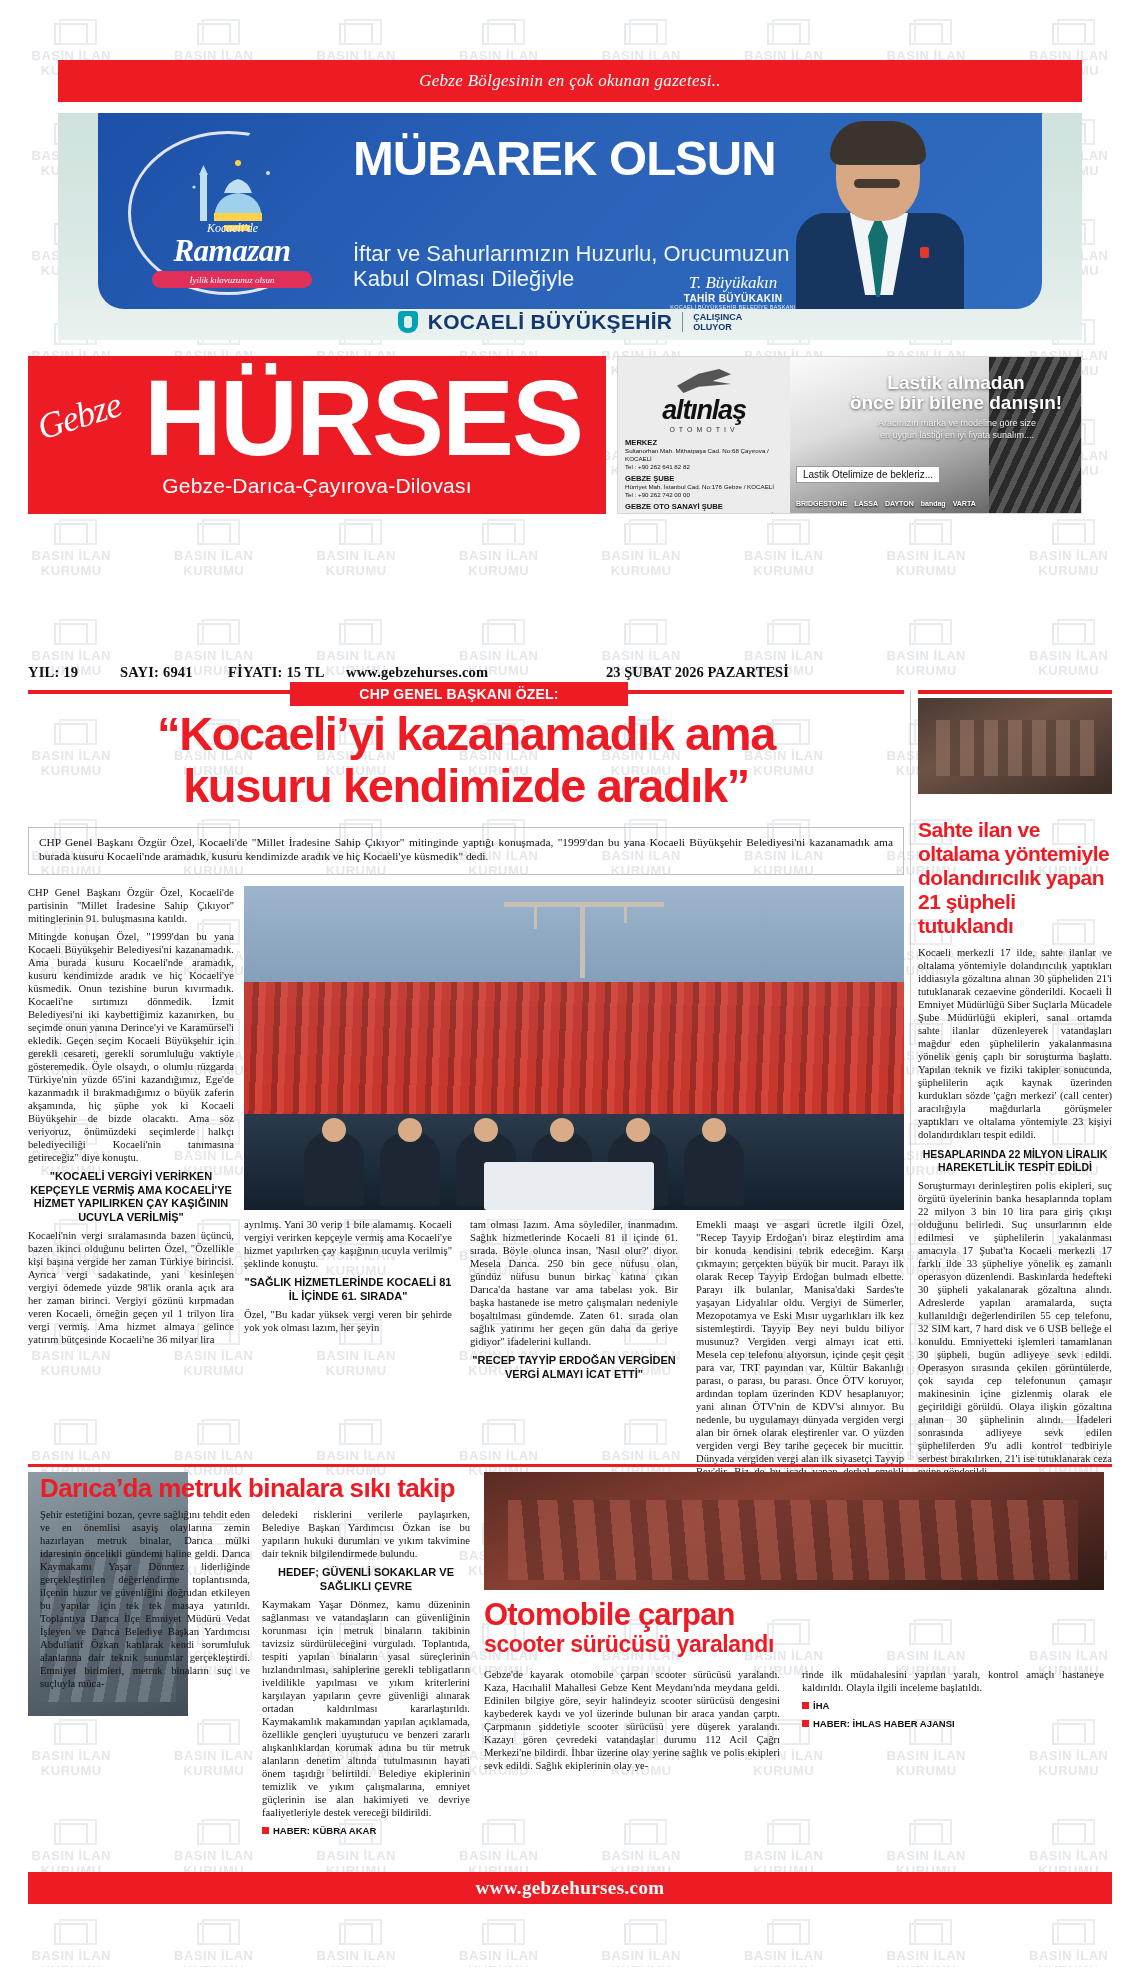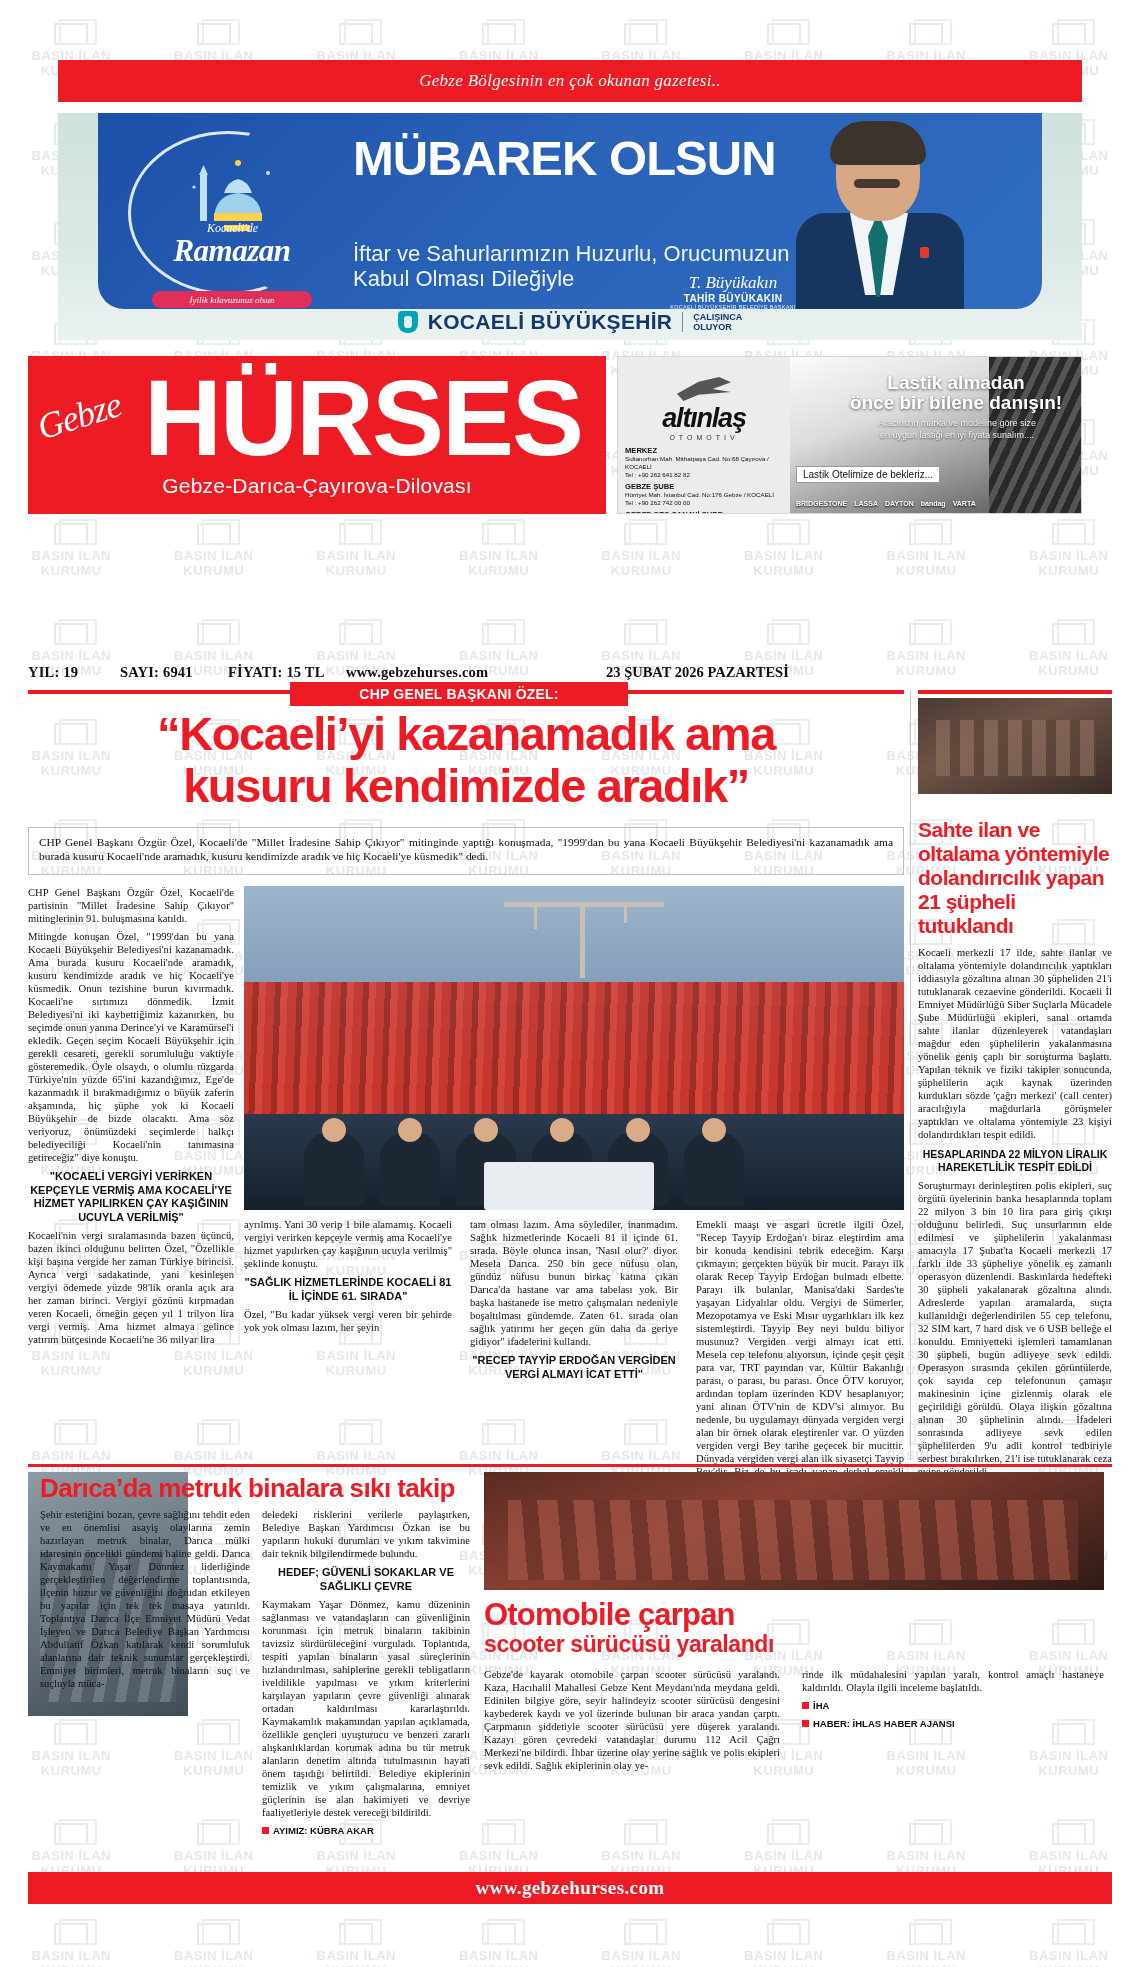--- a/index.html
+++ b/index.html
@@ -63,21 +63,21 @@
   .rz-mosque{
     position:absolute; left:58px; top:34px; width:110px; height:80px;
   }
   .rz-k{ position:absolute; left:28px; top:96px; width:165px; font-family:"Liberation Serif",serif;
          font-style:italic; font-size:12px; }
   .rz-r{ position:absolute; left:14px; top:108px; width:192px; font-family:"Liberation Serif",serif;
          font-style:italic; font-weight:bold; font-size:31px; letter-spacing:-.5px;}
   .rz-pill{ position:absolute; left:30px; top:146px; width:160px; height:17px;
             background:#e0305a; border-radius:9px; color:#fff; font-size:9px;
             font-family:"Liberation Serif",serif; font-style:italic;
-            display:flex; align-items:center; justify-content:center;margin-top:20px;}
+            display:flex; align-items:center; justify-content:center;}
 
   .rz-title{
     position:absolute; left:255px; top:20px; width:520px;
     color:#fff; font-family:"Liberation Sans",sans-serif; font-weight:bold;
     font-size:49px; line-height:50px; letter-spacing:-1px;
   }
   .rz-sub{
     position:absolute; left:255px; top:128px; width:460px;
     color:#eef4fb; font-family:"Liberation Sans",sans-serif;
     font-size:22px; line-height:25px;
@@ -128,21 +128,21 @@
   .mast-sub{
     position:absolute; left:0; bottom:16px; width:578px; text-align:center;
     color:#fff; font-family:"Liberation Sans",sans-serif; font-size:21px; letter-spacing:.2px;
   }
 
   
   .adbox{
     position:absolute; left:617px; top:356px; width:465px; height:158px;
     border:1px solid #d6d6d6; background:#fff; display:flex; overflow:hidden;
   }
-  .ad-left{ width:172px; background:#ececec; position:relative; padding:16px 7px;}
+  .ad-left{ width:172px; background:#ececec; position:relative; padding:8px 7px;}
   .ad-logo{ text-align:center; padding-top:4px;}
   .ad-wing{ width:54px;height:24px;margin:0 auto 2px; background:#555;
             clip-path:polygon(0 70%,40% 20%,78% 0,100% 22%,66% 50%,100% 62%,40% 74%,12% 100%);}
   .ad-name{ font-family:"Liberation Sans",sans-serif; font-weight:bold; font-style:italic;
             font-size:27px; color:#111; letter-spacing:-1.2px;}
   .ad-oto{ font-family:"Liberation Sans",sans-serif; font-size:7px; letter-spacing:4px; color:#333;}
   .ad-addr{ margin-top:6px; font-family:"Liberation Sans",sans-serif; font-size:6.2px; line-height:8px; color:#111;}
   .ad-addr b{ font-size:7.6px; display:block; margin-top:4px;}
   .ad-right{ flex:1; position:relative;
              background:linear-gradient(160deg,#fbfbfb 0%,#dcdcdc 35%,#8f8f8f 70%,#4a4a4a 100%); }
@@ -1305,21 +1305,21 @@
   <div class="bl-photo"></div>
   <div class="bl-head">Darıca’da metruk binalara sıkı takip</div>
   <div class="bl-c1 bodytxt">
     <p>Şehir estetiğini bozan, çevre sağlığını tehdit eden ve en önemlisi asayiş olaylarına zemin hazırlayan metruk binalar, Darıca mülki idaresinin öncelikli gündemi haline geldi. Darıca Kaymakamı Yaşar Dönmez liderliğinde gerçekleştirilen değerlendirme toplantısında, ilçenin huzur ve güvenliğini doğrudan etkileyen bu yapılar için tek tek masaya yatırıldı. Toplantıya Darıca İlçe Emniyet Müdürü Vedat İşleyen ve Darıca Belediye Başkan Yardımcısı Abdullatif Özkan katılarak kendi sorumluluk alanlarına dair teknik sunumlar gerçekleştirdi. Emniyet birimleri, metruk binaların suç ve suçluyla müca-</p>
   </div>
   <div class="bl-c2 bodytxt">
     <p>deledeki risklerini verilerle paylaşırken, Belediye Başkan Yardımcısı Özkan ise bu yapıların hukuki durumları ve yıkım takvimine dair teknik bilgilendirmede bulundu.</p>
     <div class="subhead">HEDEF; GÜVENLİ SOKAKLAR VE SAĞLIKLI ÇEVRE</div>
     <p>Kaymakam Yaşar Dönmez, kamu düzeninin sağlanması ve vatandaşların can güvenliğinin korunması için metruk binaların takibinin tavizsiz sürdürüleceğini vurguladı. Toplantıda, tespiti yapılan binaların yasal süreçlerinin hızlandırılması, sahiplerine gerekli tebligatların iveldilikle yapılması ve yıkım kriterlerini karşılayan yapıların çevre güvenliği alınarak ortadan kaldırılması kararlaştırıldı. Kaymakamlık makamından yapılan açıklamada, özellikle gençleri uyuşturucu ve benzeri zararlı alışkanlıklardan korumak adına bu tür metruk alanların denetim altında tutulmasının hayati önem taşıdığı belirtildi. Belediye ekiplerinin temizlik ve yıkım çalışmalarına, emniyet güçlerinin ise alan hakimiyeti ve devriye faaliyetleriyle destek vereceği bildirildi.</p>
     <div class="byline">
-      <span class="sq"></span><span>AYIMIZ: KÜBRA AKAR</span>
+      <span class="sq"></span><span>HABER: KÜBRA AKAR</span>
     </div>
   </div>
 
   <div class="br-photo"></div>
   <div class="br-h1">Otomobile çarpan</div>
   <div class="br-h2">scooter sürücüsü yaralandı</div>
   <div class="br-c1 bodytxt">
     <p>Gebze'de kayarak otomobile çarpan scooter sürücüsü yaralandı. Kaza, Hacıhalil Mahallesi Gebze Kent Meydanı'nda meydana geldi. Edinilen bilgiye göre, seyir halindeyiz scooter sürücüsü dengesini kaybederek kaydı ve yol üzerinde bulunan bir araca yandan çarptı. Çarpmanın şiddetiyle scooter sürücüsü yere düşerek yaralandı. Kazayı gören çevredeki vatandaşlar durumu 112 Acil Çağrı Merkezi'ne bildirdi. İhbar üzerine olay yerine sağlık ve polis ekipleri sevk edildi. Sağlık ekiplerinin olay ye-</p>
   </div>
   <div class="br-c2 bodytxt">

